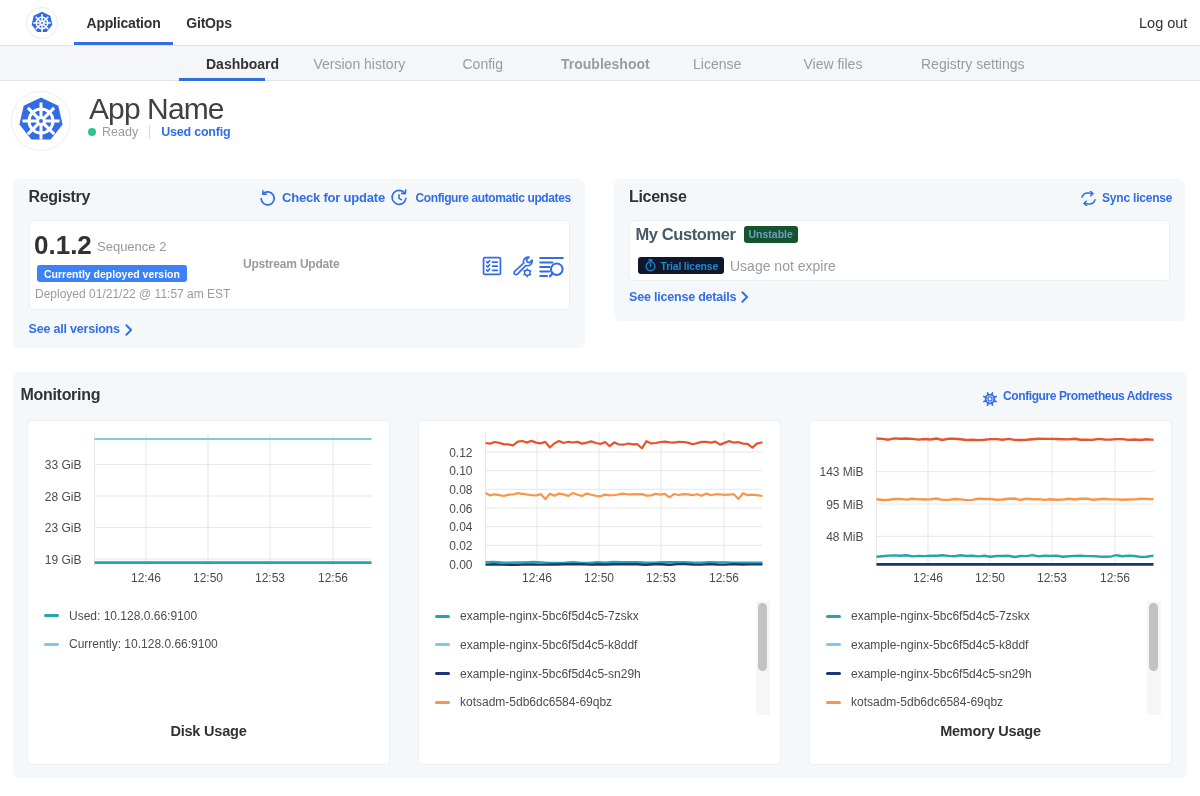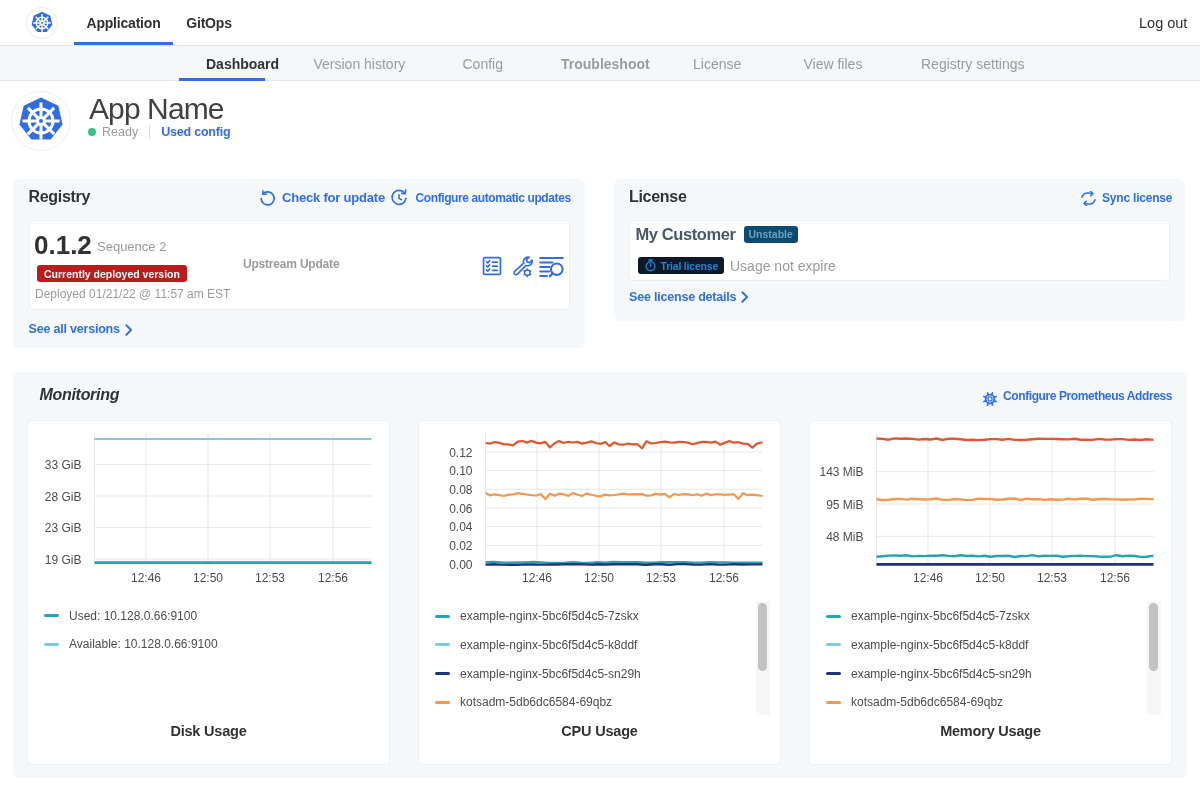--- a/index.html
+++ b/index.html
@@ -28,26 +28,26 @@
 .card { position:absolute; background:#f4f8fa; border-radius:6px; }
 .cardtitle { font-size:16px; font-weight:700; color:#323232; letter-spacing:-0.3px; }
 .hl { position:absolute; font-weight:700; color:#326de6; letter-spacing:-0.2px; }
 .hlicon { position:absolute; line-height:0; }
 .innercard { position:absolute; background:#fff; border:1px solid #edf0f2; border-radius:4px; }
 .seelink { position:absolute; font-size:12.5px; font-weight:700; color:#326de6; letter-spacing:-0.2px; display:flex; align-items:center; }
 .seelink svg { margin-left:4px; margin-top:1px; }
 
 .vnum { position:absolute; left:4.5px; top:11px; font-size:26px; font-weight:700; color:#323232; line-height:1; }
 .seq { position:absolute; left:67.5px; top:17.5px; font-size:13px; color:#9b9b9b; }
-.greenbadge { position:absolute; left:7.5px; top:44px; height:17px; background:#b91c1c; border-radius:3px; color:#fff; font-size:10.5px; font-weight:700; display:flex; align-items:center; padding:0 7px; }
+.greenbadge { position:absolute; left:7.5px; top:44px; height:17px; background:#3b82f6; border-radius:3px; color:#fff; font-size:10.5px; font-weight:700; display:flex; align-items:center; padding:0 7px; }
 .deployed { position:absolute; left:5.5px; top:65.5px; font-size:12px; color:#9b9b9b; }
 .upstream { position:absolute; left:213.5px; top:36px; font-size:12px; font-weight:700; color:#9b9b9b; letter-spacing:-0.2px; }
 
 .custname { position:absolute; left:5.5px; top:4px; font-size:16.5px; font-weight:700; color:#455a69; letter-spacing:-0.4px; }
-.unstable { position:absolute; left:113.5px; top:4.5px; height:17px; background:#0c4a6e; border-radius:3px; color:#6d9ec7; font-size:10.5px; font-weight:700; display:flex; align-items:center; padding:0 5px; }
+.unstable { position:absolute; left:113.5px; top:4.5px; height:17px; background:#14532d; border-radius:3px; color:#6d9ec7; font-size:10.5px; font-weight:700; display:flex; align-items:center; padding:0 5px; }
 .trialbadge { position:absolute; left:8px; top:36px; height:17px; background:#0f172a; border-radius:3px; color:#1e88d2; font-size:10.5px; font-weight:700; letter-spacing:-0.2px; display:flex; align-items:center; padding:0 5.5px; gap:4px; }
 .noexpire { position:absolute; left:100px; top:36.5px; font-size:14px; font-weight:400; color:#9b9b9b; }
 
 .chartcard { position:absolute; top:48px; width:363px; height:345px; background:#fff; border:1px solid #edf0f2; border-radius:4px; }
 .plot { position:absolute; left:0px; top:12px; }
 .lrow { position:absolute; left:16px; height:14px; display:flex; align-items:center;text-align:right; }
 .dash { width:15px; height:3px; border-radius:1.5px; display:inline-block; }
 .ltxt { margin-left:10px; font-size:12px; color:#4c4c4c; }
 .ctitle { position:absolute; left:0; right:0; bottom:25px; text-align:center; font-size:14.5px; font-weight:700; color:#323232; letter-spacing:-0.2px; }
 .sbtrack { position:absolute; right:10.5px; top:180px; width:13.5px; height:114px; background:#f6f6f6; }
@@ -192,21 +192,21 @@
           <line x1="12" y1="1.8" x2="12" y2="4.2"></line>
         </svg>Trial license</div>
     <div class="noexpire">Usage not expire</div>
   </div>
   <div class="seelink" style="left:15.5px; bottom:17px;">See license details <svg width="9" height="12" viewBox="0 0 10 14" fill="none" stroke="#326de6" stroke-width="2.2" stroke-linecap="round" stroke-linejoin="round">
         <polyline points="2.5,1.5 8,7 2.5,12.5"></polyline>
       </svg></div>
 </div>
 
 <div class="card" style="left:12.5px; top:372px; width:1174px; height:406px;">
-  <span class="cardtitle" style="position:absolute; left:27px; top:14px;font-style:italic;">Monitoring</span>
+  <span class="cardtitle" style="position:absolute; left:8px; top:14px;">Monitoring</span>
   <span class="hlicon" style="left:969.5px; top:18.5px;"><svg width="16" height="16" viewBox="0 0 24 24" fill="none" stroke="#326de6">
         <circle cx="12" cy="12" r="3.1" stroke-width="2"></circle>
         <circle cx="12" cy="12" r="6.5" stroke-width="2.8"></circle>
         <g stroke-width="2.6" stroke-linecap="round">
           <line x1="18.7" y1="14.8" x2="21.1" y2="15.8"></line>
           <line x1="14.8" y1="18.7" x2="15.8" y2="21.1"></line>
           <line x1="9.2" y1="18.7" x2="8.2" y2="21.1"></line>
           <line x1="5.3" y1="14.8" x2="2.9" y2="15.8"></line>
           <line x1="5.3" y1="9.2" x2="2.9" y2="8.2"></line>
           <line x1="9.2" y1="5.3" x2="8.2" y2="2.9"></line>
@@ -236,21 +236,21 @@
         <text x="305" y="148.5" text-anchor="middle" font-size="12" fill="#4c4c4c">12:56</text>
         <polyline points="66.5,6 343.5,6" fill="none" stroke="#7fc8e8" stroke-width="2.2" stroke-linejoin="round"></polyline>
         <polyline points="66.5,129.6 343.5,129.6" fill="none" stroke="#24a3b2" stroke-width="2.6" stroke-linejoin="round"></polyline>
       </svg>
     <div class="lrow" style="top:187.5px">
         <span class="dash" style="background:#24a3b2"></span>
         <span class="ltxt">Used: 10.128.0.66:9100</span>
       </div>
       <div class="lrow" style="top:216.1px">
         <span class="dash" style="background:#7fc8e8"></span>
-        <span class="ltxt">Available: 10.128.0.66:9100</span>
+        <span class="ltxt">Currently: 10.128.0.66:9100</span>
       </div>
     <div class="ctitle">Disk Usage</div>
   </div>
   <div class="chartcard" style="left:405.5px;">
     <svg class="plot" width="363" height="175" viewBox="0 0 363 175">
         <line x1="66.5" y1="0" x2="66.5" y2="133" stroke="#e7e7e7" stroke-width="1"></line>
         <line x1="118" y1="0" x2="118" y2="133" stroke="#e7e7e7" stroke-width="1"></line>
         <line x1="180" y1="0" x2="180" y2="133" stroke="#e7e7e7" stroke-width="1"></line>
         <line x1="242" y1="0" x2="242" y2="133" stroke="#e7e7e7" stroke-width="1"></line>
         <line x1="305" y1="0" x2="305" y2="133" stroke="#e7e7e7" stroke-width="1"></line>
@@ -289,21 +289,20 @@
         <span class="dash" style="background:#1d3577"></span>
         <span class="ltxt">example-nginx-5bc6f5d4c5-sn29h</span>
       </div>
       <div class="lrow" style="top:274.1px">
         <span class="dash" style="background:#f8964a"></span>
         <span class="ltxt">kotsadm-5db6dc6584-69qbz</span>
       </div>
     <div class="sbtrack">
         <div class="sbthumb"></div>
       </div>
-    <div class="ctitle">CPU Usage</div>
   </div>
   <div class="chartcard" style="left:796.5px;">
     <svg class="plot" width="363" height="175" viewBox="0 0 363 175">
         <line x1="66.5" y1="0" x2="66.5" y2="133" stroke="#e7e7e7" stroke-width="1"></line>
         <line x1="118" y1="0" x2="118" y2="133" stroke="#e7e7e7" stroke-width="1"></line>
         <line x1="180" y1="0" x2="180" y2="133" stroke="#e7e7e7" stroke-width="1"></line>
         <line x1="242" y1="0" x2="242" y2="133" stroke="#e7e7e7" stroke-width="1"></line>
         <line x1="305" y1="0" x2="305" y2="133" stroke="#e7e7e7" stroke-width="1"></line>
         <line x1="66.5" y1="38.7" x2="343.5" y2="38.7" stroke="#e7e7e7" stroke-width="1"></line>
         <line x1="66.5" y1="71" x2="343.5" y2="71" stroke="#e7e7e7" stroke-width="1"></line>

